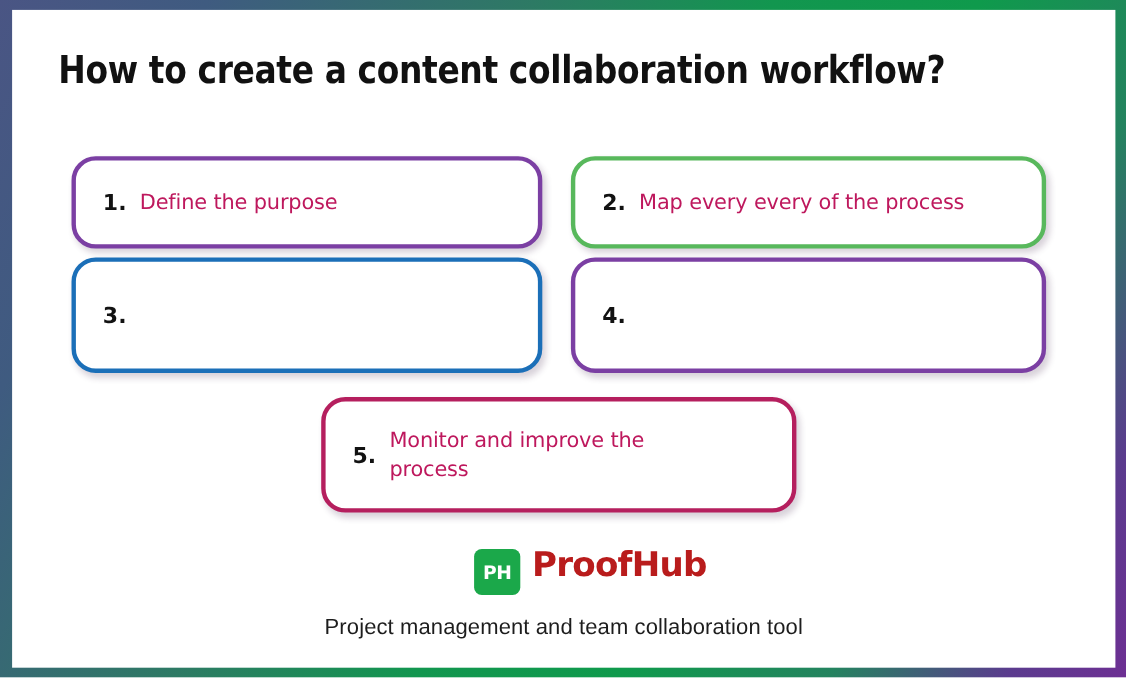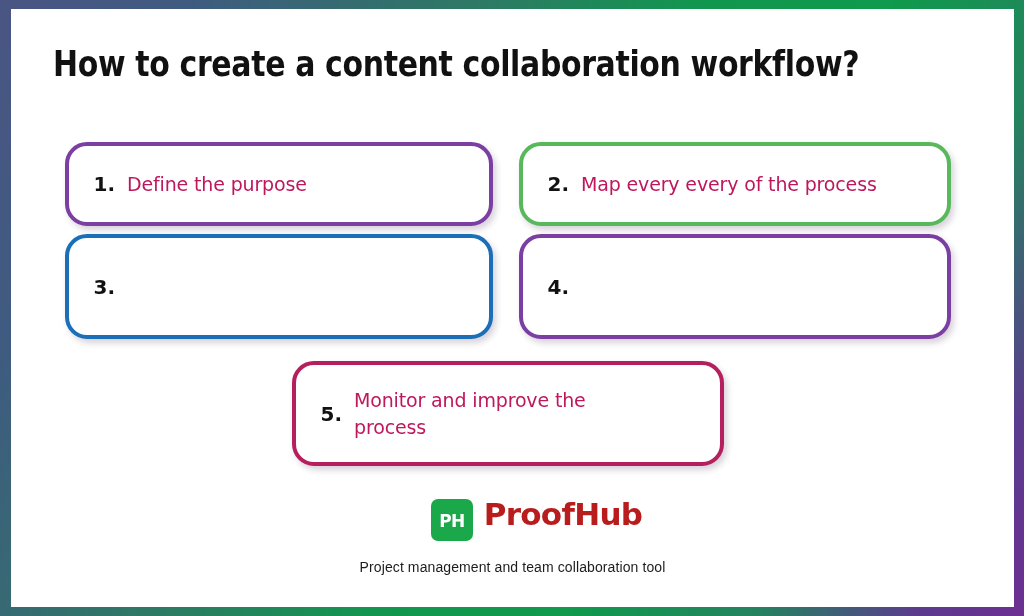--- a/index.html
+++ b/index.html
@@ -138,21 +138,21 @@
     font-family: "DejaVu Sans", sans-serif;
     font-weight: 700;
     font-size: 31px;
     color: #b91c1c;
     letter-spacing: -0.7px;
     line-height: 1;
   }
   .tagline {
     margin-top: 18px;
     font-family: "Liberation Sans", sans-serif;
-    font-size: 14px;
+    font-size: 20px;
     color: #1d1d1d;
     letter-spacing: 0.1px;
   }
 </style>
 </head>
 <body>
 
 <div id="infographic">
   <div id="canvas">
 

